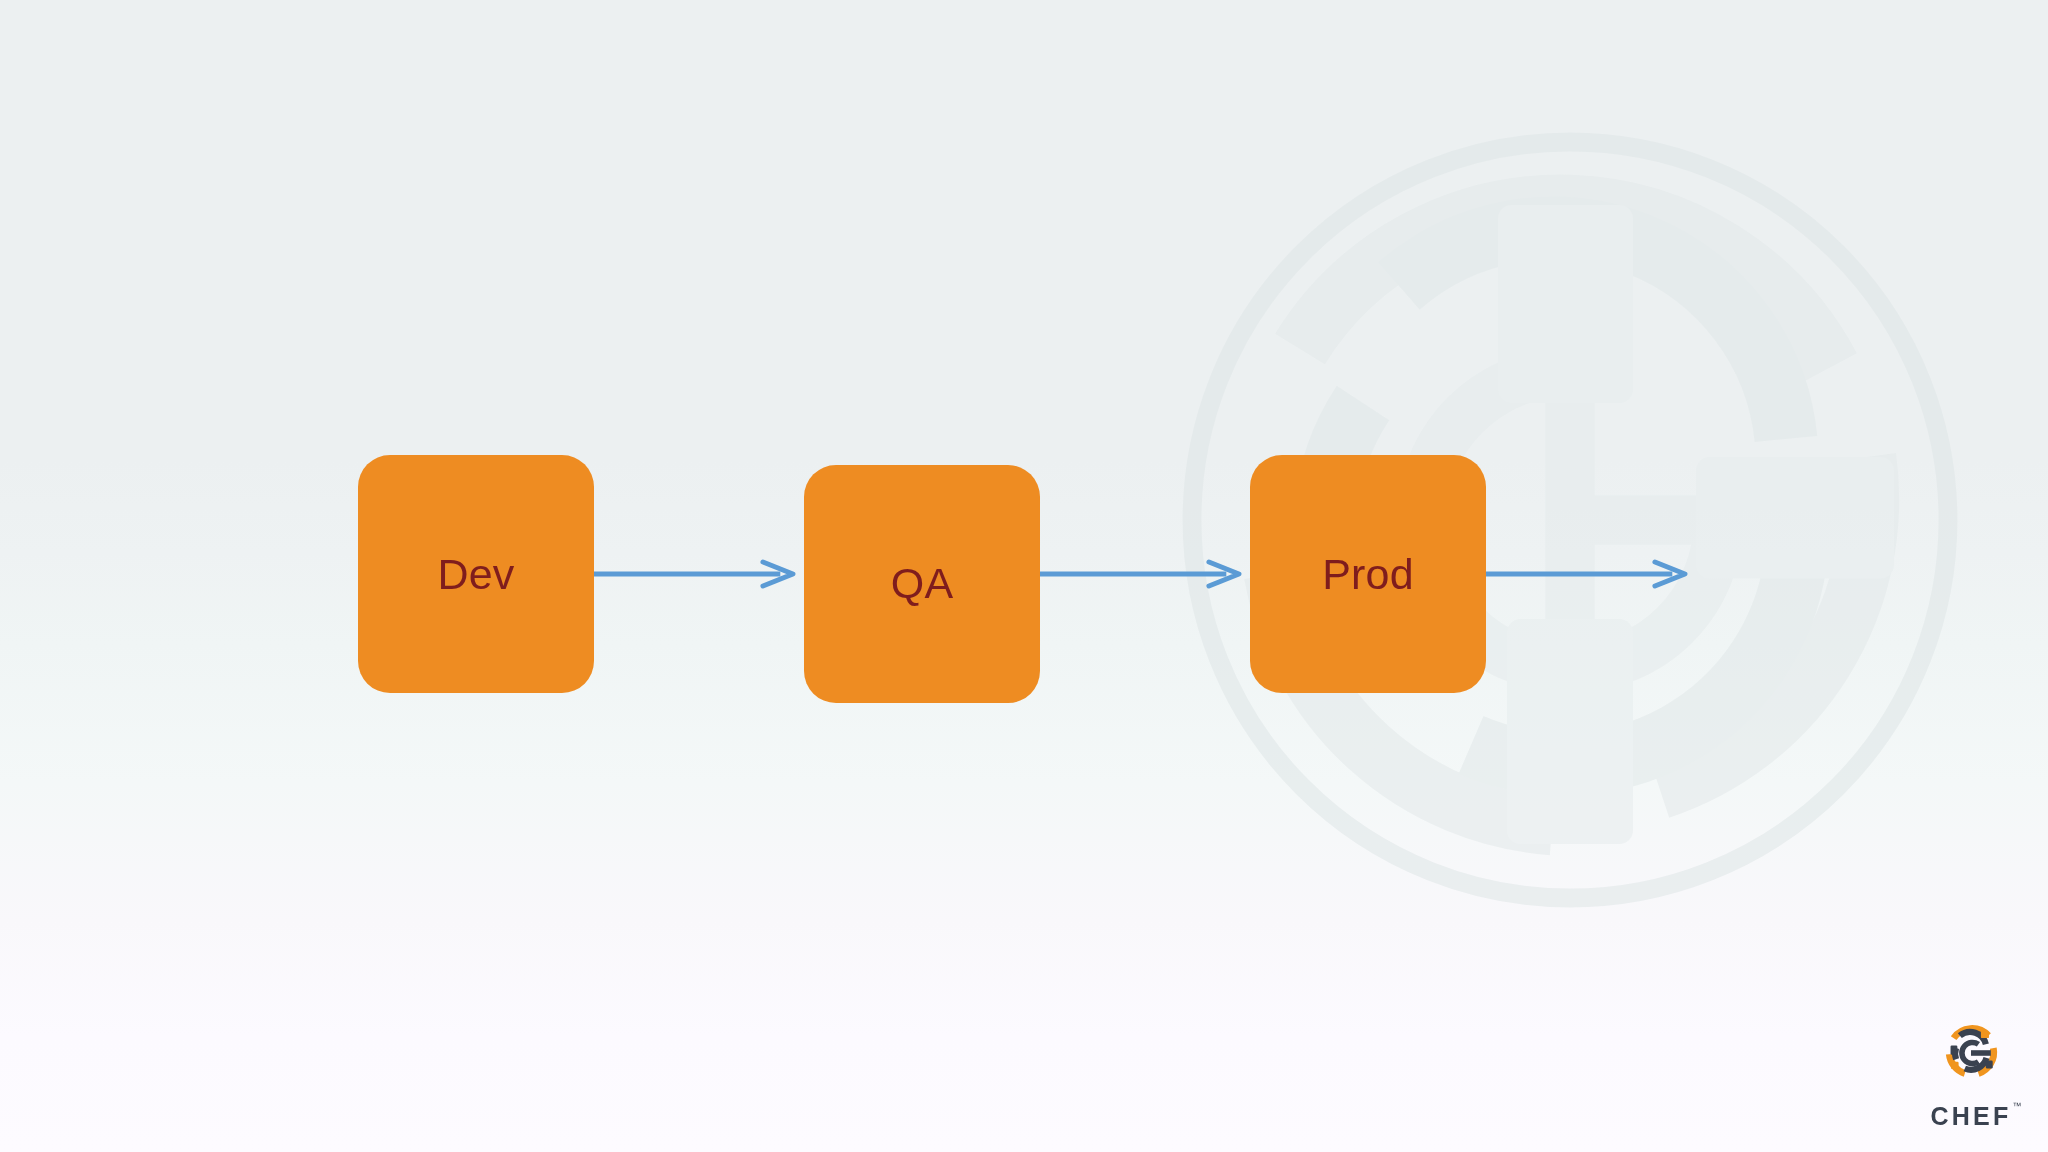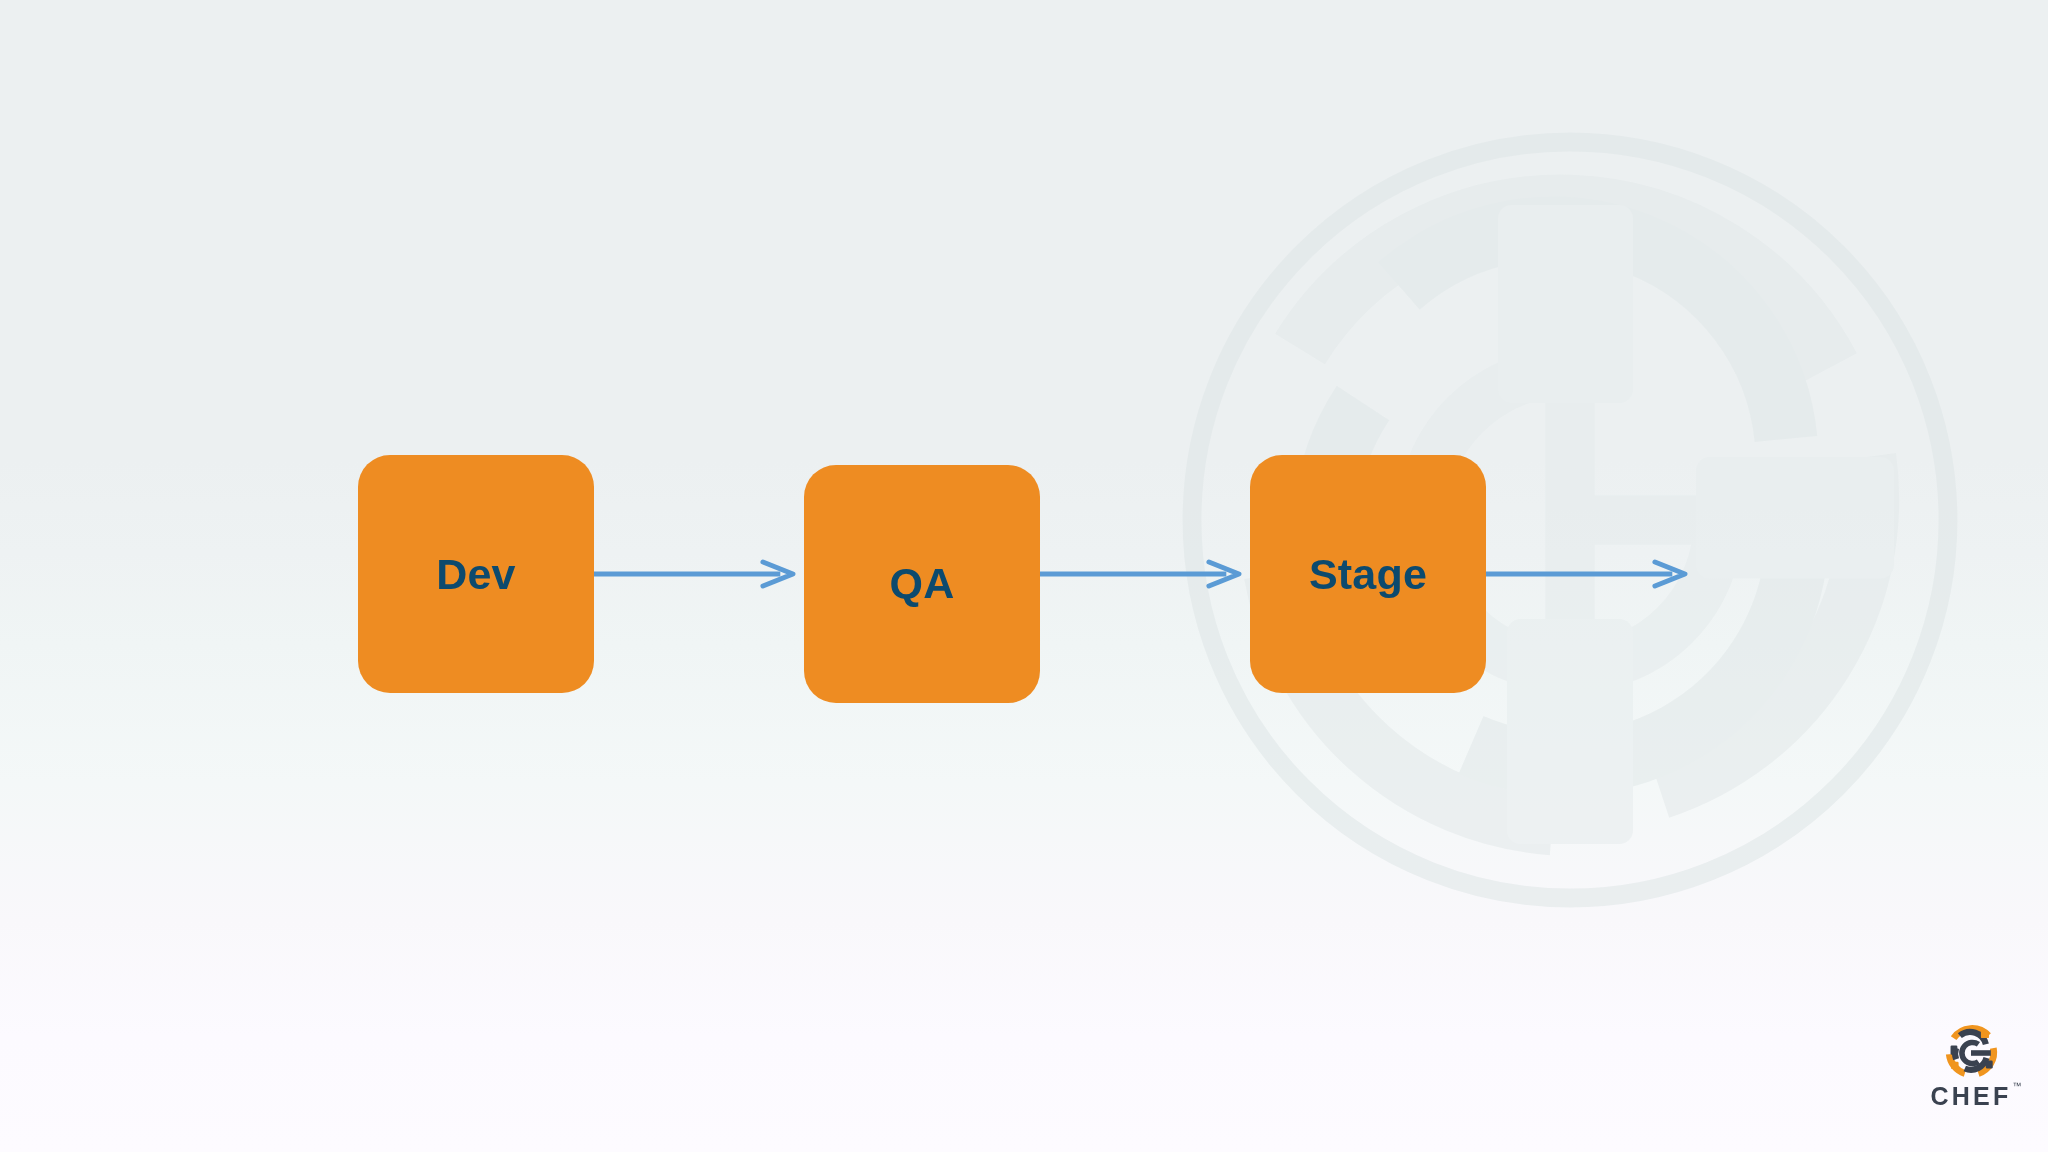--- a/index.html
+++ b/index.html
@@ -53,24 +53,24 @@
     height: 238px;
     flex: 0 0 236px;
     border-radius: 32px;
     display: flex;
     align-items: center;
     justify-content: center;
     box-sizing: border-box;
   }
 
   .stage-label {
-    color: #0c4a6e;
+    color: #7f1d1d;
     font-size: 43px;
     line-height: 1;
-    font-weight: 700;
+    font-weight: 400;
     letter-spacing: 0.2px;
     white-space: nowrap;
   }
 
   .connector {
     flex: 1 1 auto;
     height: 238px;
     position: relative;
   }
   .connector .arrow-svg {
@@ -91,21 +91,21 @@
     width: 110px;
     height: 108px;
   }
   .chef-mark {
     width: 62px;
     height: 62px;
     margin: 0 auto;
     display: block;
   }
   .chef-wordmark {
-    margin-top: 0;
+    margin-top: 20px;
     text-align: center;
     color: #3a4250;
     font-size: 25px;
     font-weight: bold;
     letter-spacing: 3.2px;
     line-height: 1;
     position: relative;
     white-space: nowrap;
   }
   .chef-tm {
@@ -172,21 +172,21 @@
     </div>
 
     <div class="connector">
       <svg class="arrow-svg" viewBox="0 0 133 238" preserveAspectRatio="none" xmlns="http://www.w3.org/2000/svg">
         <line x1="0" y1="119" x2="118" y2="119" stroke="#5b9bd5" stroke-width="5" vector-effect="non-scaling-stroke"></line>
         <polyline points="107,107 126,119 107,131" fill="none" stroke="#5b9bd5" stroke-width="5" stroke-linecap="round" stroke-linejoin="round" vector-effect="non-scaling-stroke"></polyline>
       </svg>
     </div>
 
     <div class="stage-box" style="background:#ee8c22;">
-      <span class="stage-label">Stage</span>
+      <span class="stage-label">Prod</span>
     </div>
 
     <div class="connector">
       <svg class="arrow-svg" viewBox="0 0 133 238" preserveAspectRatio="none" xmlns="http://www.w3.org/2000/svg">
         <line x1="0" y1="119" x2="118" y2="119" stroke="#5b9bd5" stroke-width="5" vector-effect="non-scaling-stroke"></line>
         <polyline points="107,107 126,119 107,131" fill="none" stroke="#5b9bd5" stroke-width="5" stroke-linecap="round" stroke-linejoin="round" vector-effect="non-scaling-stroke"></polyline>
       </svg>
     </div>
 
 

